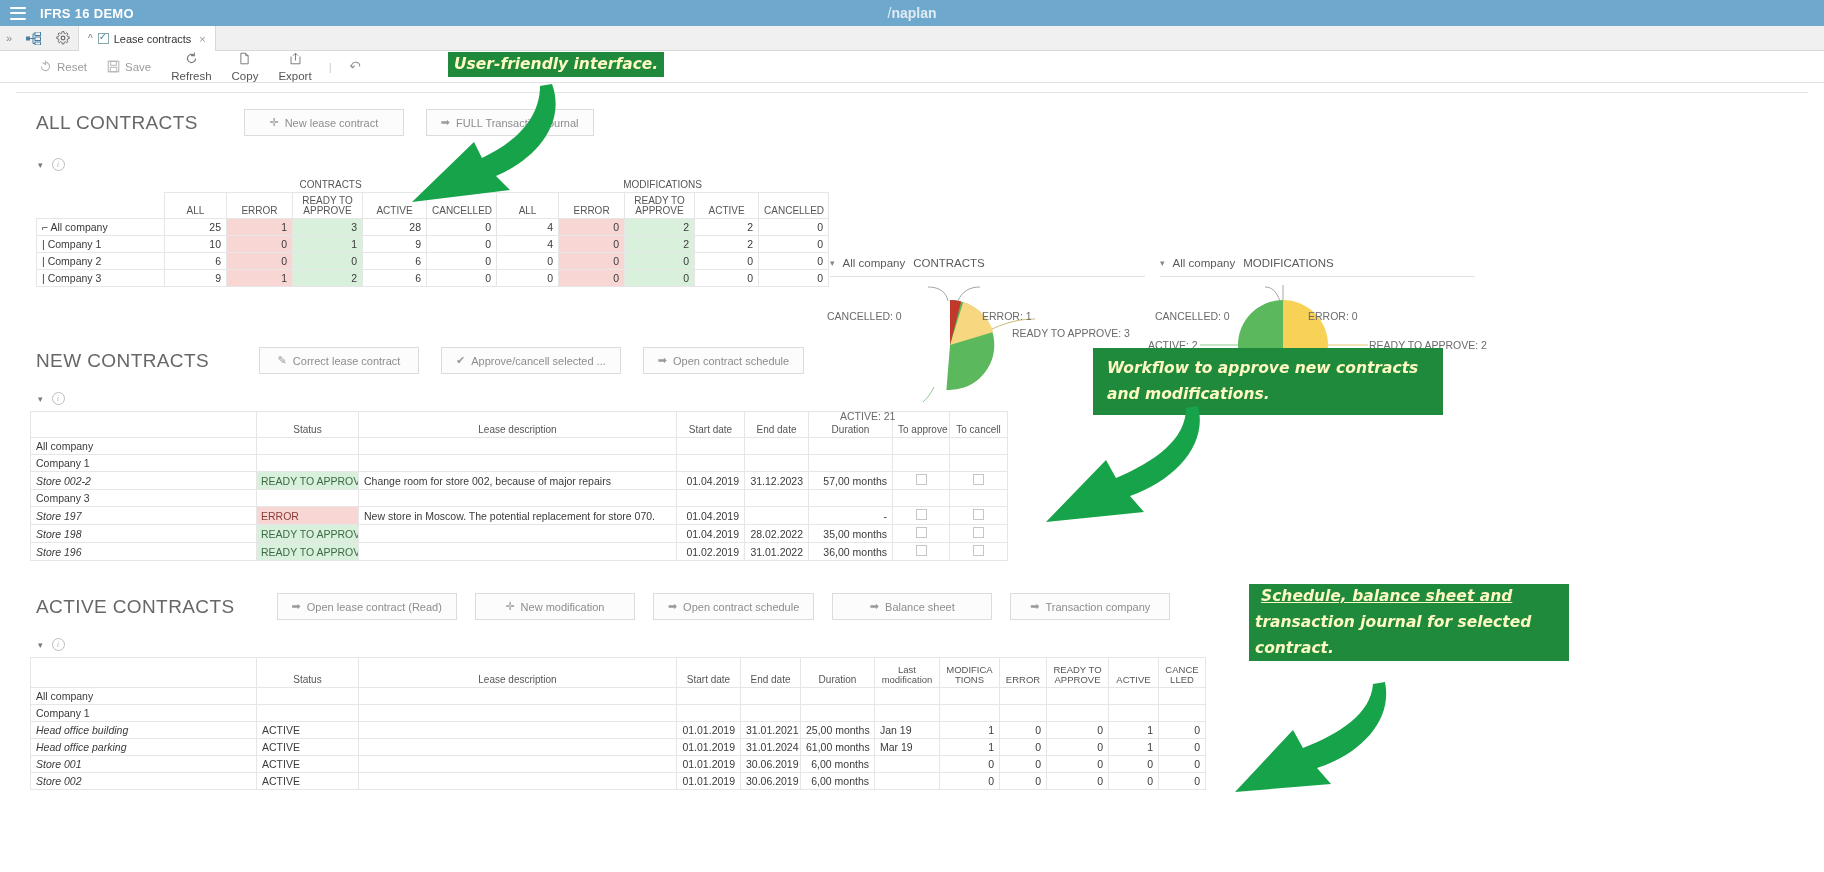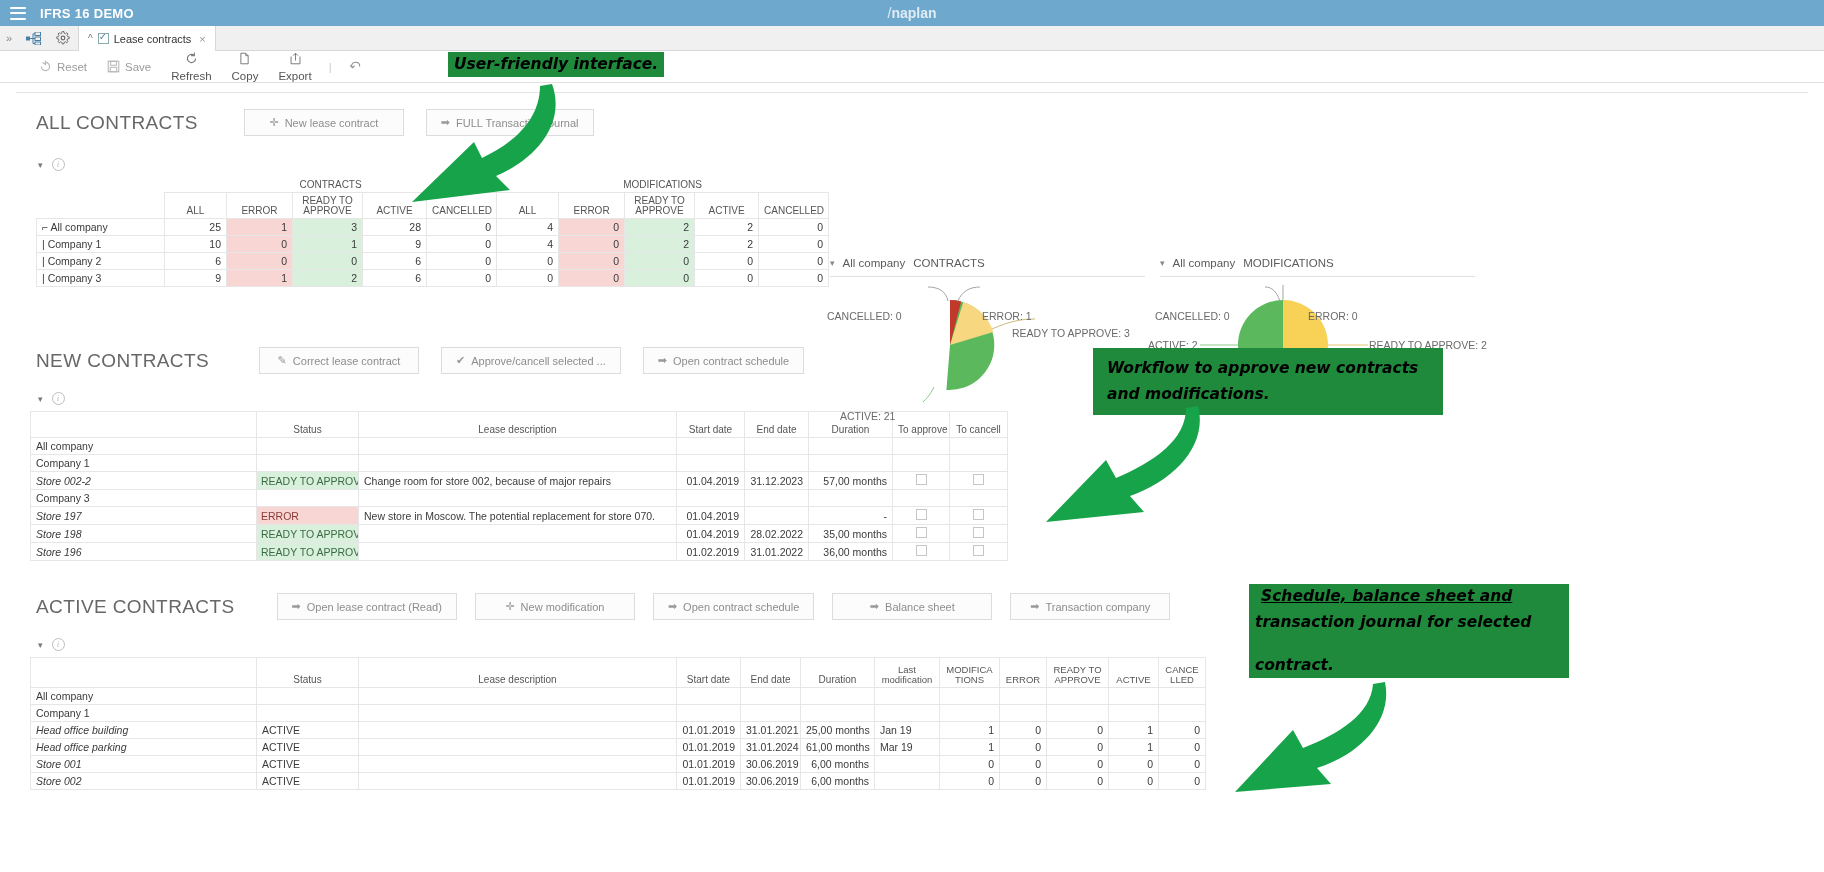--- a/index.html
+++ b/index.html
@@ -99,21 +99,21 @@
   
   .pies{ position:absolute; left:0; top:0; width:100%; }
   .pie-card{ position:absolute; }
   .pie-head{ display:flex; align-items:center; gap:8px; font-size:11.5px; color:#5a5a5a; }
   .pie-head .caret{ font-size:9px; color:#888; }
   .pie-rule{ height:1px; background:#e0e0e0; margin-top:7px; }
   .pie-lbl{ position:absolute; font-size:10.5px; color:#6a6a6a; white-space:nowrap;}
 
   
   .anno{
-    position:absolute; background:#1f8a3b; color:#000000;
+    position:absolute; background:#1f8a3b; color:#fef9c3;
     font-family:"DejaVu Sans", sans-serif; font-weight:bold; font-style:italic;
     font-size:15.5px; line-height:25px; padding:0 6px; white-space:nowrap;
   }
   .anno.multi{ white-space:normal; }
   .arrow{ position:absolute; }
 </style>
 </head>
 <body>
 
 <div class="topbar">
@@ -656,18 +656,18 @@
   <div style="display:inline-block; padding:0 6px; margin-top:1px;">and modifications.</div>
 </div>
 
 <svg class="arrow" style="left:1020px; top:400px;" width="190" height="130" viewBox="0 0 190 130">
   <path d="M178 6 C188 44 156 80 110 96 L124 112 L26 122 L86 60 L96 78 C134 62 166 40 166 8 Z" fill="#17a34a"></path>
 </svg>
 
 <div class="anno multi" style="left:1249px; top:584px; width:320px; padding:0;">
   <div style="display:inline-block; padding:0 12px;text-decoration:underline;">Schedule, balance sheet and</div>
   <div style="display:inline-block; padding:0 6px; margin-top:1px;">transaction journal for selected</div>
-  <div style="display:inline-block; padding:0 6px; margin-top:18px;">contract.</div>
+  <div style="display:inline-block; padding:0 6px; margin-top:1px;">contract.</div>
 </div>
 
 <svg class="arrow" style="left:1215px; top:672px;" width="180" height="125" viewBox="0 0 180 125">
   <path d="M170 10 C178 48 146 82 102 96 L116 112 L20 120 L78 58 L88 76 C124 62 156 42 158 12 Z" fill="#17a34a"></path>
 </svg>
 
 </body></html>

